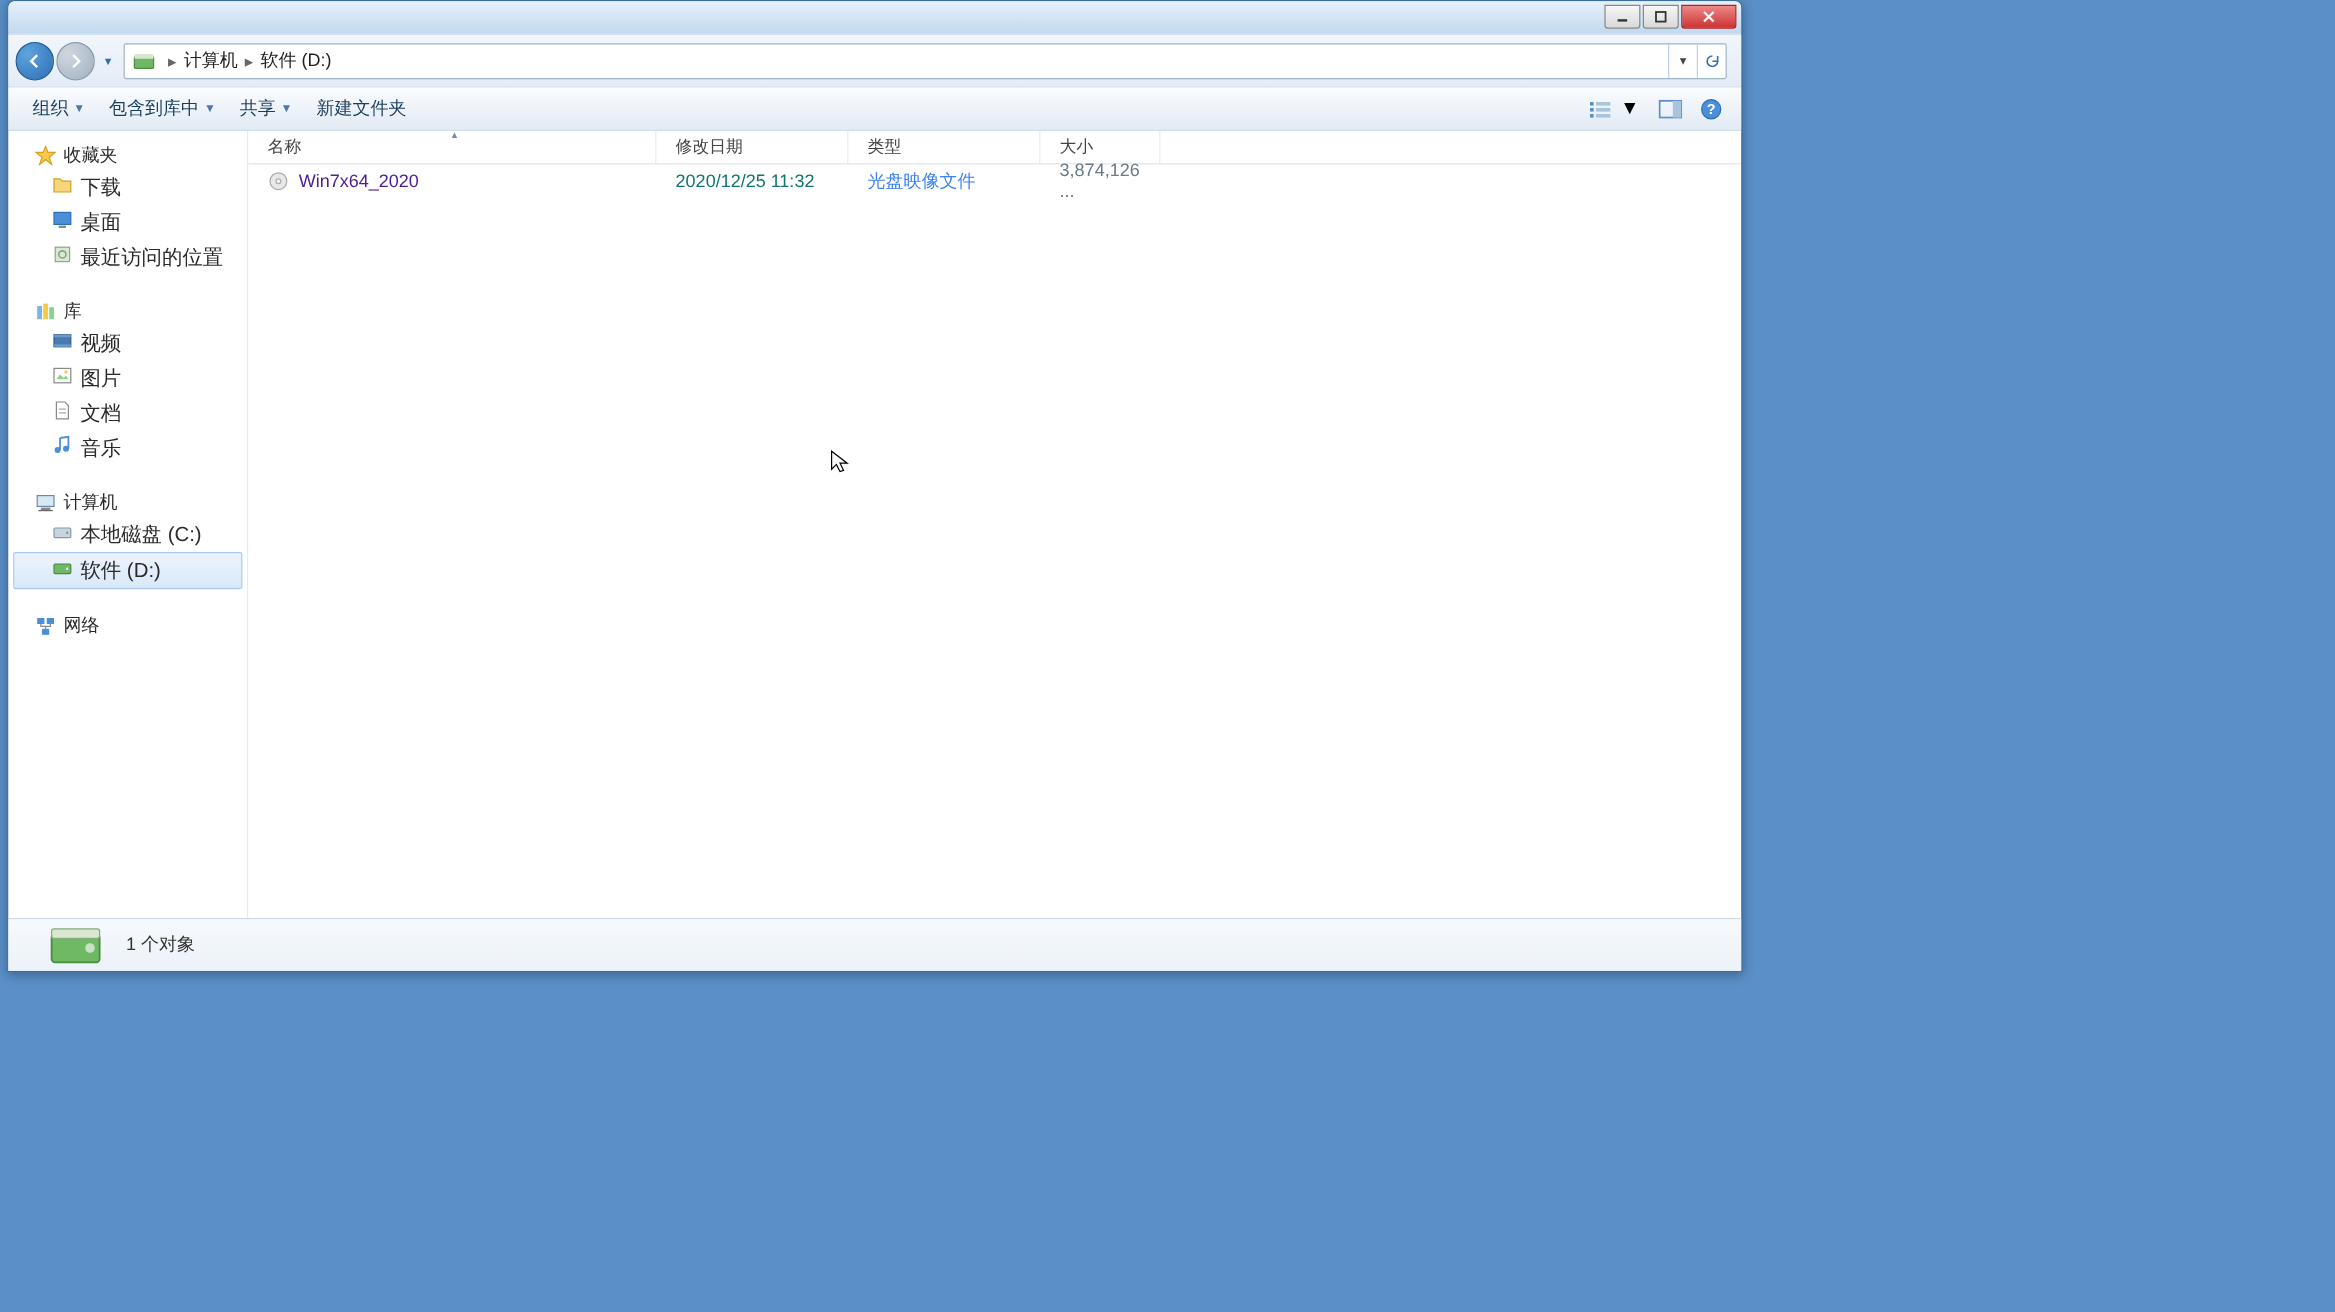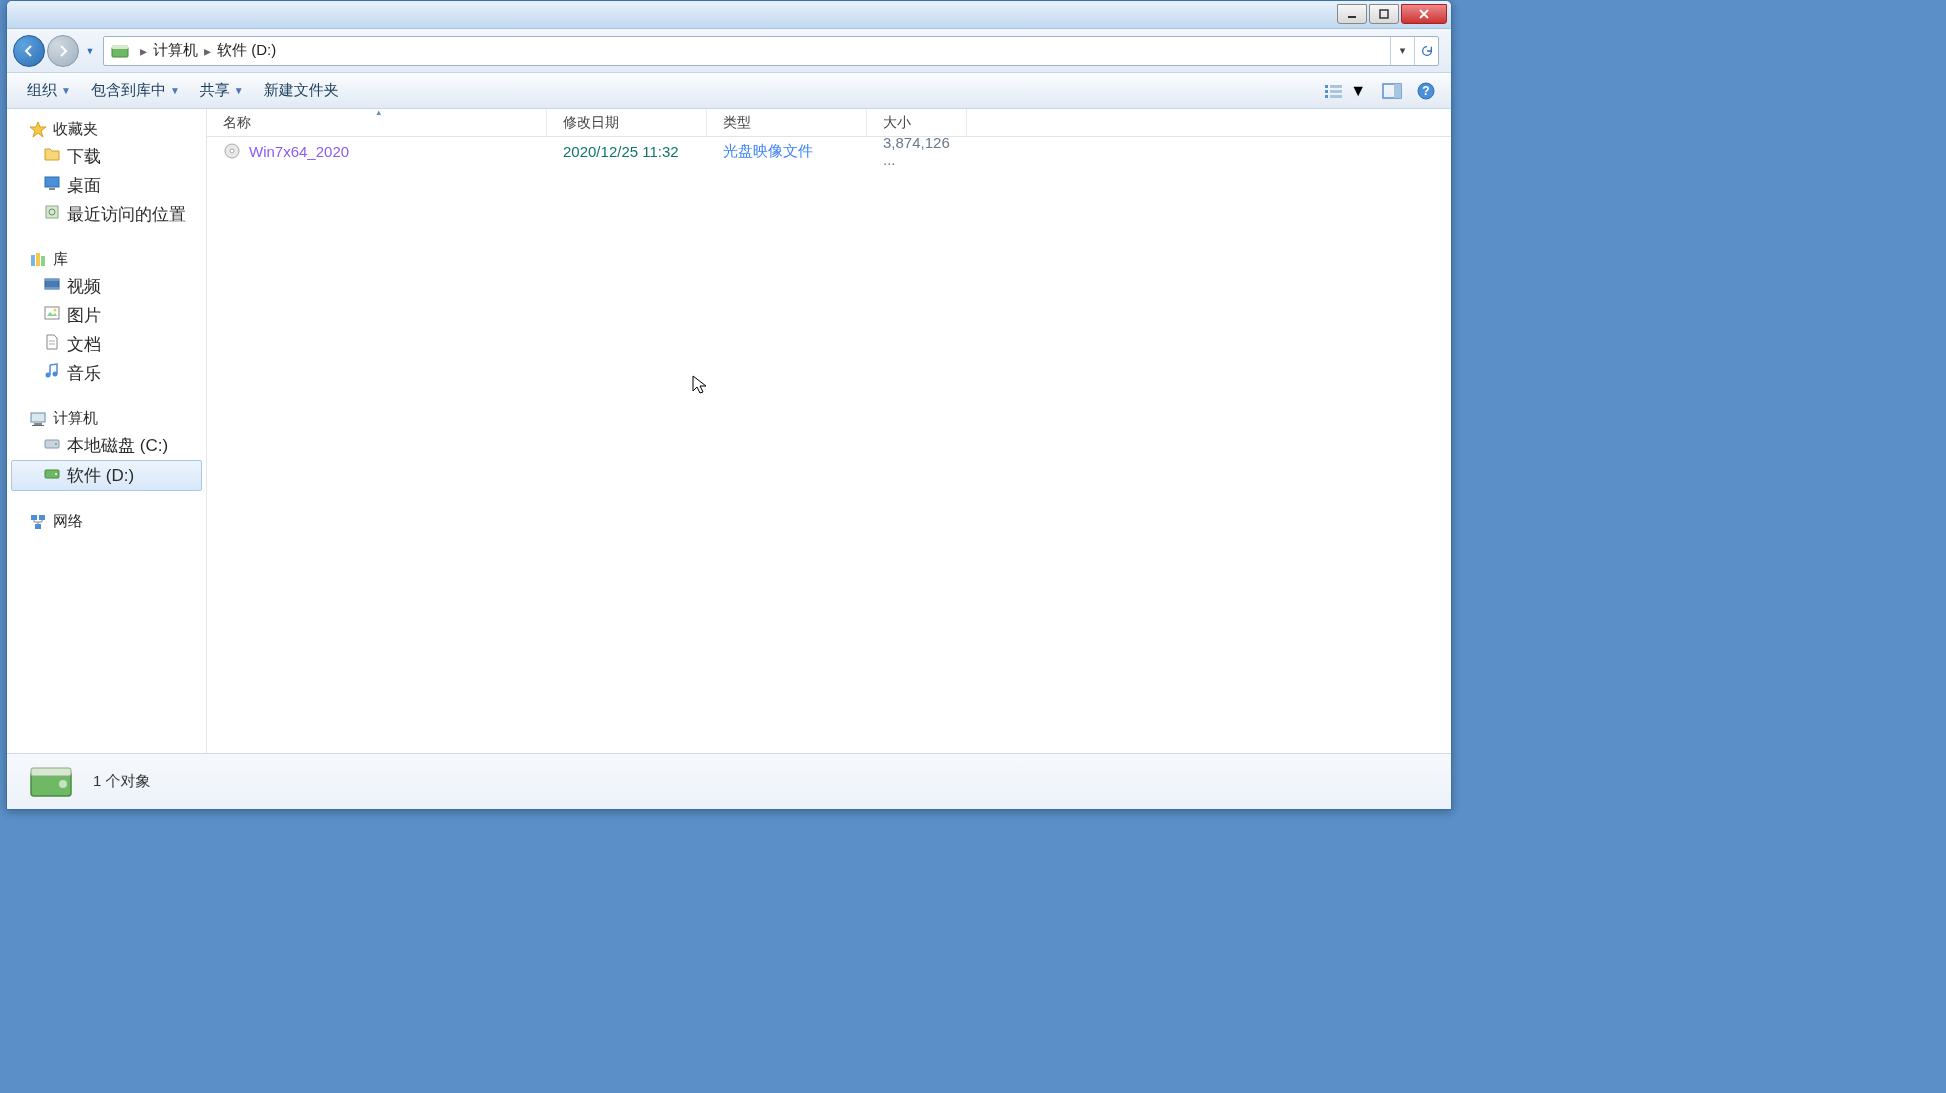--- a/index.html
+++ b/index.html
@@ -42,26 +42,26 @@
 .columns { height: 28px; border-bottom: 1px solid #e0e4ea; display: flex; align-items: center; font-size: 14px; color: #444; }
 .col { padding: 4px 16px; border-right: 1px solid #e8ecf2; height: 100%; display: flex; align-items: center; }
 .col-name { width: 340px; position: relative; }
 .col-name .sort-arrow { position: absolute; left: 50%; top: -2px; font-size: 9px; color: #6a8db3; }
 .col-date { width: 160px; }
 .col-type { width: 160px; }
 .col-size { width: 100px; }
 .file-rows { flex: 1; position: relative; }
 .file-row { display: flex; align-items: center; height: 28px; font-size: 15px; cursor: pointer; }
 .fc { padding: 0 16px; display: flex; align-items: center; color: #444; }
-.fc-name { width: 340px; color: #8b5cf6; align-items: flex-end; }
+.fc-name { width: 340px; color: #4c1d95; align-items: flex-end; }
 .fc-date { width: 160px; color: #0f766e; }
 .fc-type { width: 160px; color: #3b82f6; }
 .fc-size { width: 100px; color: #6a7a8a; }
 .file-icon { width: 18px; height: 18px; margin-right: 8px; flex-shrink: 0; }
-.statusbar { height: 56px; border-top: 1px solid #d0dae6; background: linear-gradient(to bottom, #f6f9fc, #ecf2f9); display: flex; align-items: center; padding: 0 20px; }
+.statusbar { height: 44px; border-top: 1px solid #d0dae6; background: linear-gradient(to bottom, #f6f9fc, #ecf2f9); display: flex; align-items: center; padding: 0 32px; }
 .status-icon { width: 48px; height: 48px; margin-right: 18px; }
 .status-text { font-size: 15px; color: #333; }
 .cursor { position: absolute; left: 485px; top: 238px; pointer-events: none; }
 </style>
 </head>
 <body>
 
 <div class="window">
 
   <div class="titlebar">

